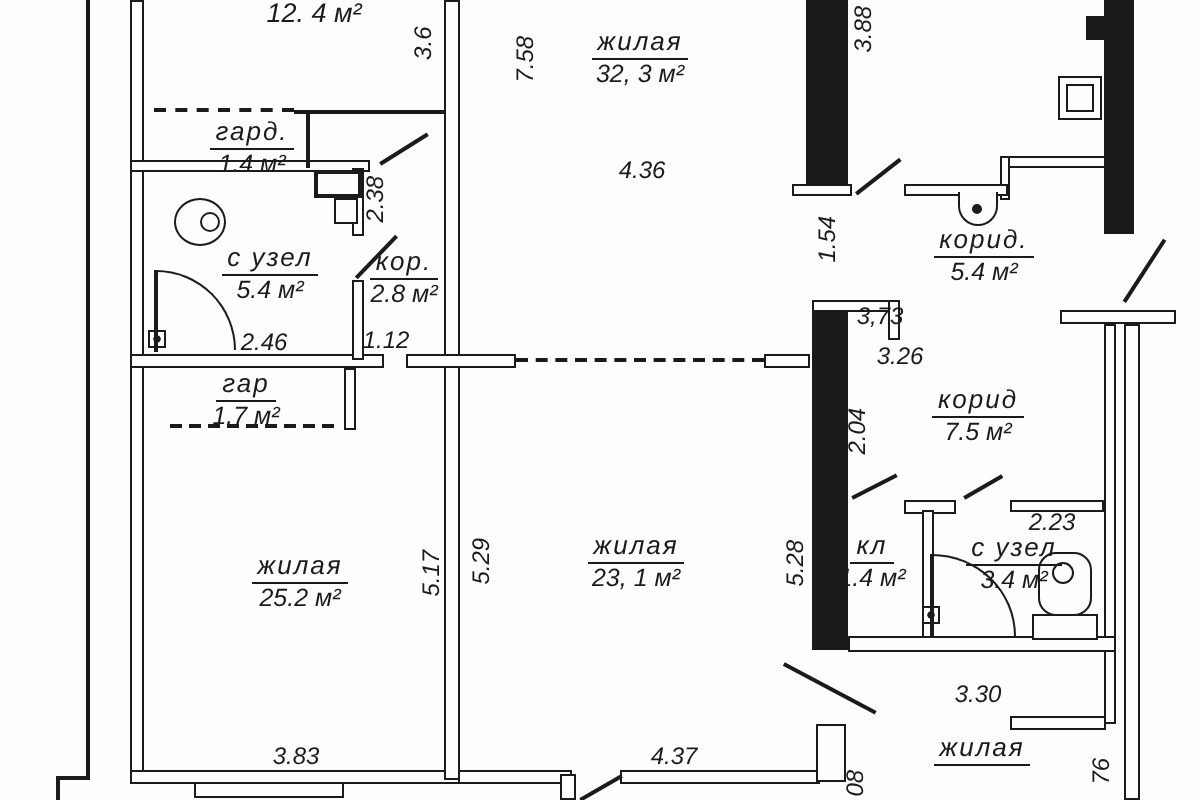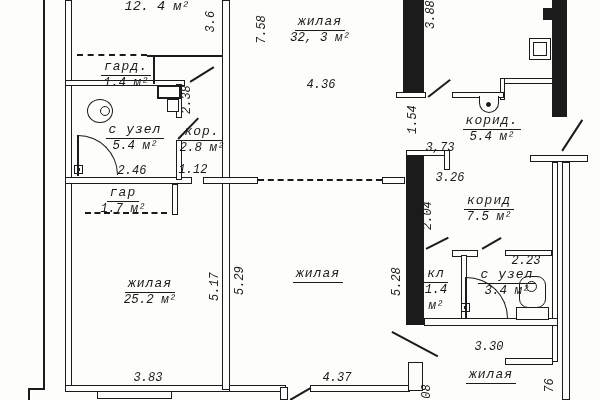--- a/index.html
+++ b/index.html
@@ -1,19 +1,19 @@
 <!DOCTYPE html>
 <html><head>
 <meta charset="utf-8">
 <style>
   *{box-sizing:border-box}
   html,body{margin:0;padding:0}
   body{background:#ddd}
   .plan{position:relative;width:600px;height:400px;background:#fdfdfb;overflow:hidden;
-        font-family:Liberation Mono, monospace;color:#1b1b1b}
+        font-family:Liberation Sans, sans-serif;color:#1b1b1b}
   
   .dw{position:absolute;border:1.6px solid #1b1b1b;background:#fdfdfb}
   .dwt{position:absolute;border:2.6px solid #1b1b1b;background:#fdfdfb}
   
   .bw{position:absolute;background:#1b1b1b}
   
   .ln{position:absolute;background:#1b1b1b}
   .dash{position:absolute;height:0;border-top:2px dashed #1b1b1b}
   .diag{position:absolute;height:1.6px;background:#1b1b1b;transform-origin:0 50%}
   .arc{position:absolute;border-top:1.6px solid #1b1b1b;border-right:1.6px solid #1b1b1b;
@@ -131,20 +131,21 @@
   <div class="room" style="left:110px;top:274px;width:80px">
     <div class="rname">жилая</div>
     <div class="rarea">25.2 м²</div>
   </div>
   <div class="room" style="left:280px;top:12px;width:80px">
     <div class="rname">жилая</div>
     <div class="rarea">32, 3 м²</div>
   </div>
   <div class="room" style="left:278px;top:264px;width:80px">
     <div class="rname">жилая</div>
+    <div class="rarea">23, 1 м²</div>
   </div>
   <div class="room" style="left:455px;top:111px;width:74px">
     <div class="rname">корид.</div>
     <div class="rarea">5.4 м²</div>
   </div>
   <div class="room" style="left:452px;top:191px;width:74px">
     <div class="rname">корид</div>
     <div class="rarea">7.5 м²</div>
   </div>
   <div class="room" style="left:416px;top:264px;width:40px">
@@ -160,21 +161,21 @@
   </div>
 
   <div class="lbl rot" style="left:192px;top:15px;width:40px">3.6</div>
   <div class="lbl rot" style="left:241px;top:23px;width:44px">7.58</div>
   <div class="lbl" style="left:301px;top:79px;width:40px">4.36</div>
   <div class="lbl rot" style="left:412px;top:8px;width:40px">3.88</div>
   <div class="lbl rot" style="left:394px;top:113px;width:40px">1.54</div>
   <div class="lbl rot" style="left:168px;top:93px;width:40px">2.38</div>
   <div class="lbl" style="left:112px;top:165px;width:40px">2.46</div>
   <div class="lbl" style="left:176px;top:164px;width:34px">1.12</div>
-  <div class="lbl" style="left:423px;top:142px;width:34px">3,73</div>
+  <div class="lbl" style="left:423px;top:152px;width:34px">3,73</div>
   <div class="lbl" style="left:433px;top:172px;width:34px">3.26</div>
   <div class="lbl rot" style="left:409px;top:209px;width:40px">2.04</div>
   <div class="lbl" style="left:509px;top:255px;width:34px">2.23</div>
   <div class="lbl rot" style="left:193px;top:280px;width:46px">5.17</div>
   <div class="lbl rot" style="left:218px;top:274px;width:46px">5.29</div>
   <div class="lbl rot" style="left:375px;top:275px;width:46px">5.28</div>
   <div class="lbl" style="left:128px;top:372px;width:40px">3.83</div>
   <div class="lbl" style="left:317px;top:372px;width:40px">4.37</div>
   <div class="lbl" style="left:468px;top:341px;width:42px">3.30</div>
   <div class="lbl rot" style="left:416px;top:385px;width:24px">08</div>

